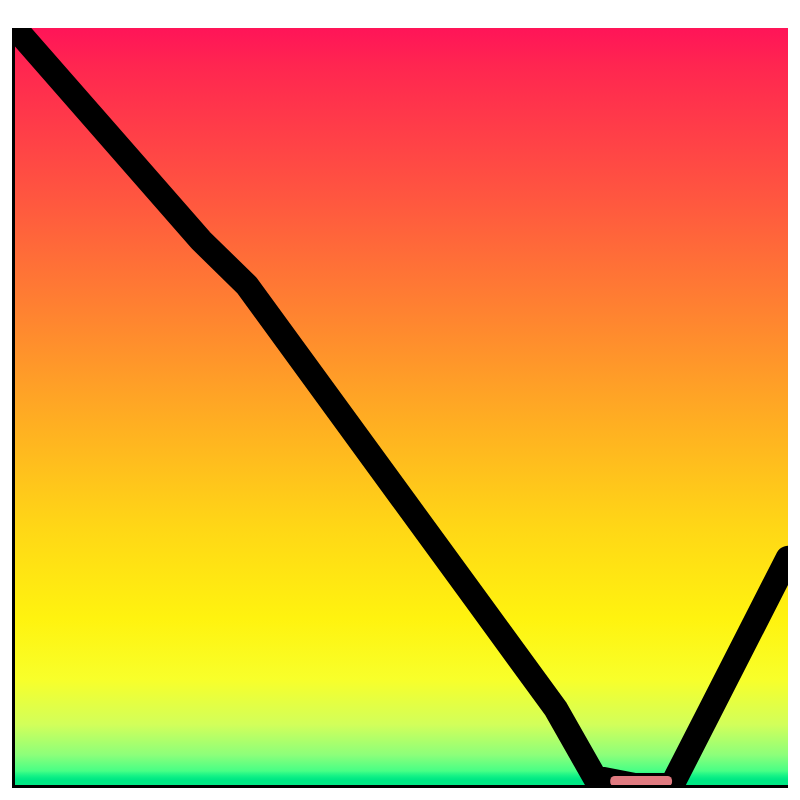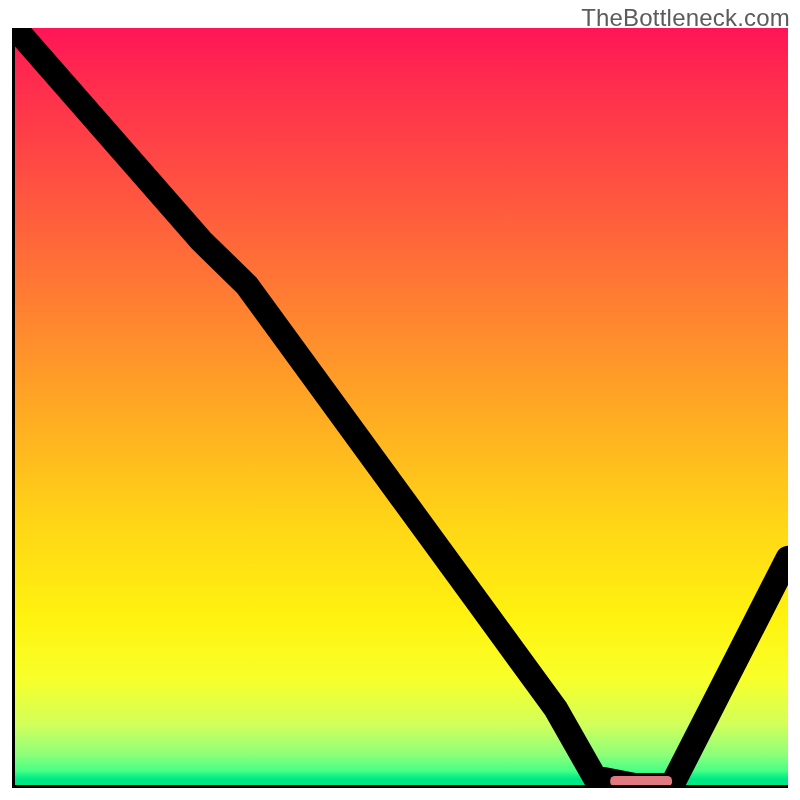--- a/index.html
+++ b/index.html
@@ -88,21 +88,20 @@
     stroke-width: 3.2;
     stroke-linecap: round;
     stroke-linejoin: round;
   }
 </style>
 </head>
 <body>
 
 <div class="stage">
 
-  <div class="watermark">TheBottleneck.com</div>
 
   <div class="plot">
     <div class="gradient"></div>
     <div class="green-band"></div>
 
     <svg class="curve" viewBox="0 0 100 100" preserveAspectRatio="none">
       <path id="curve-path" class="curve-path" d="M 0.00 0.00 Q 6.00 7.00 12.00 14.00 Q 18.00 21.00 24.00 28.00 Q 27.00 31.00 30.00 34.00 Q 35.00 41.00 40.00 48.00 Q 45.00 55.00 50.00 62.00 Q 55.00 69.00 60.00 76.00 Q 65.00 83.00 70.00 90.00 Q 72.50 94.50 75.00 99.00 Q 77.50 99.50 80.00 100.00 Q 82.50 100.00 85.00 100.00 Q 87.50 95.00 90.00 90.00 Q 92.50 85.00 95.00 80.00 Q 97.50 75.00 100.00 70.00" style="stroke: rgb(0, 0, 0);"></path>
 
       <rect id="optimal-marker" class="optimal-marker" x="77.00" y="98.80" width="8.00" height="1.40" rx="0.6" ry="0.6" style="fill: rgb(224, 122, 128);"></rect>
     </svg>

